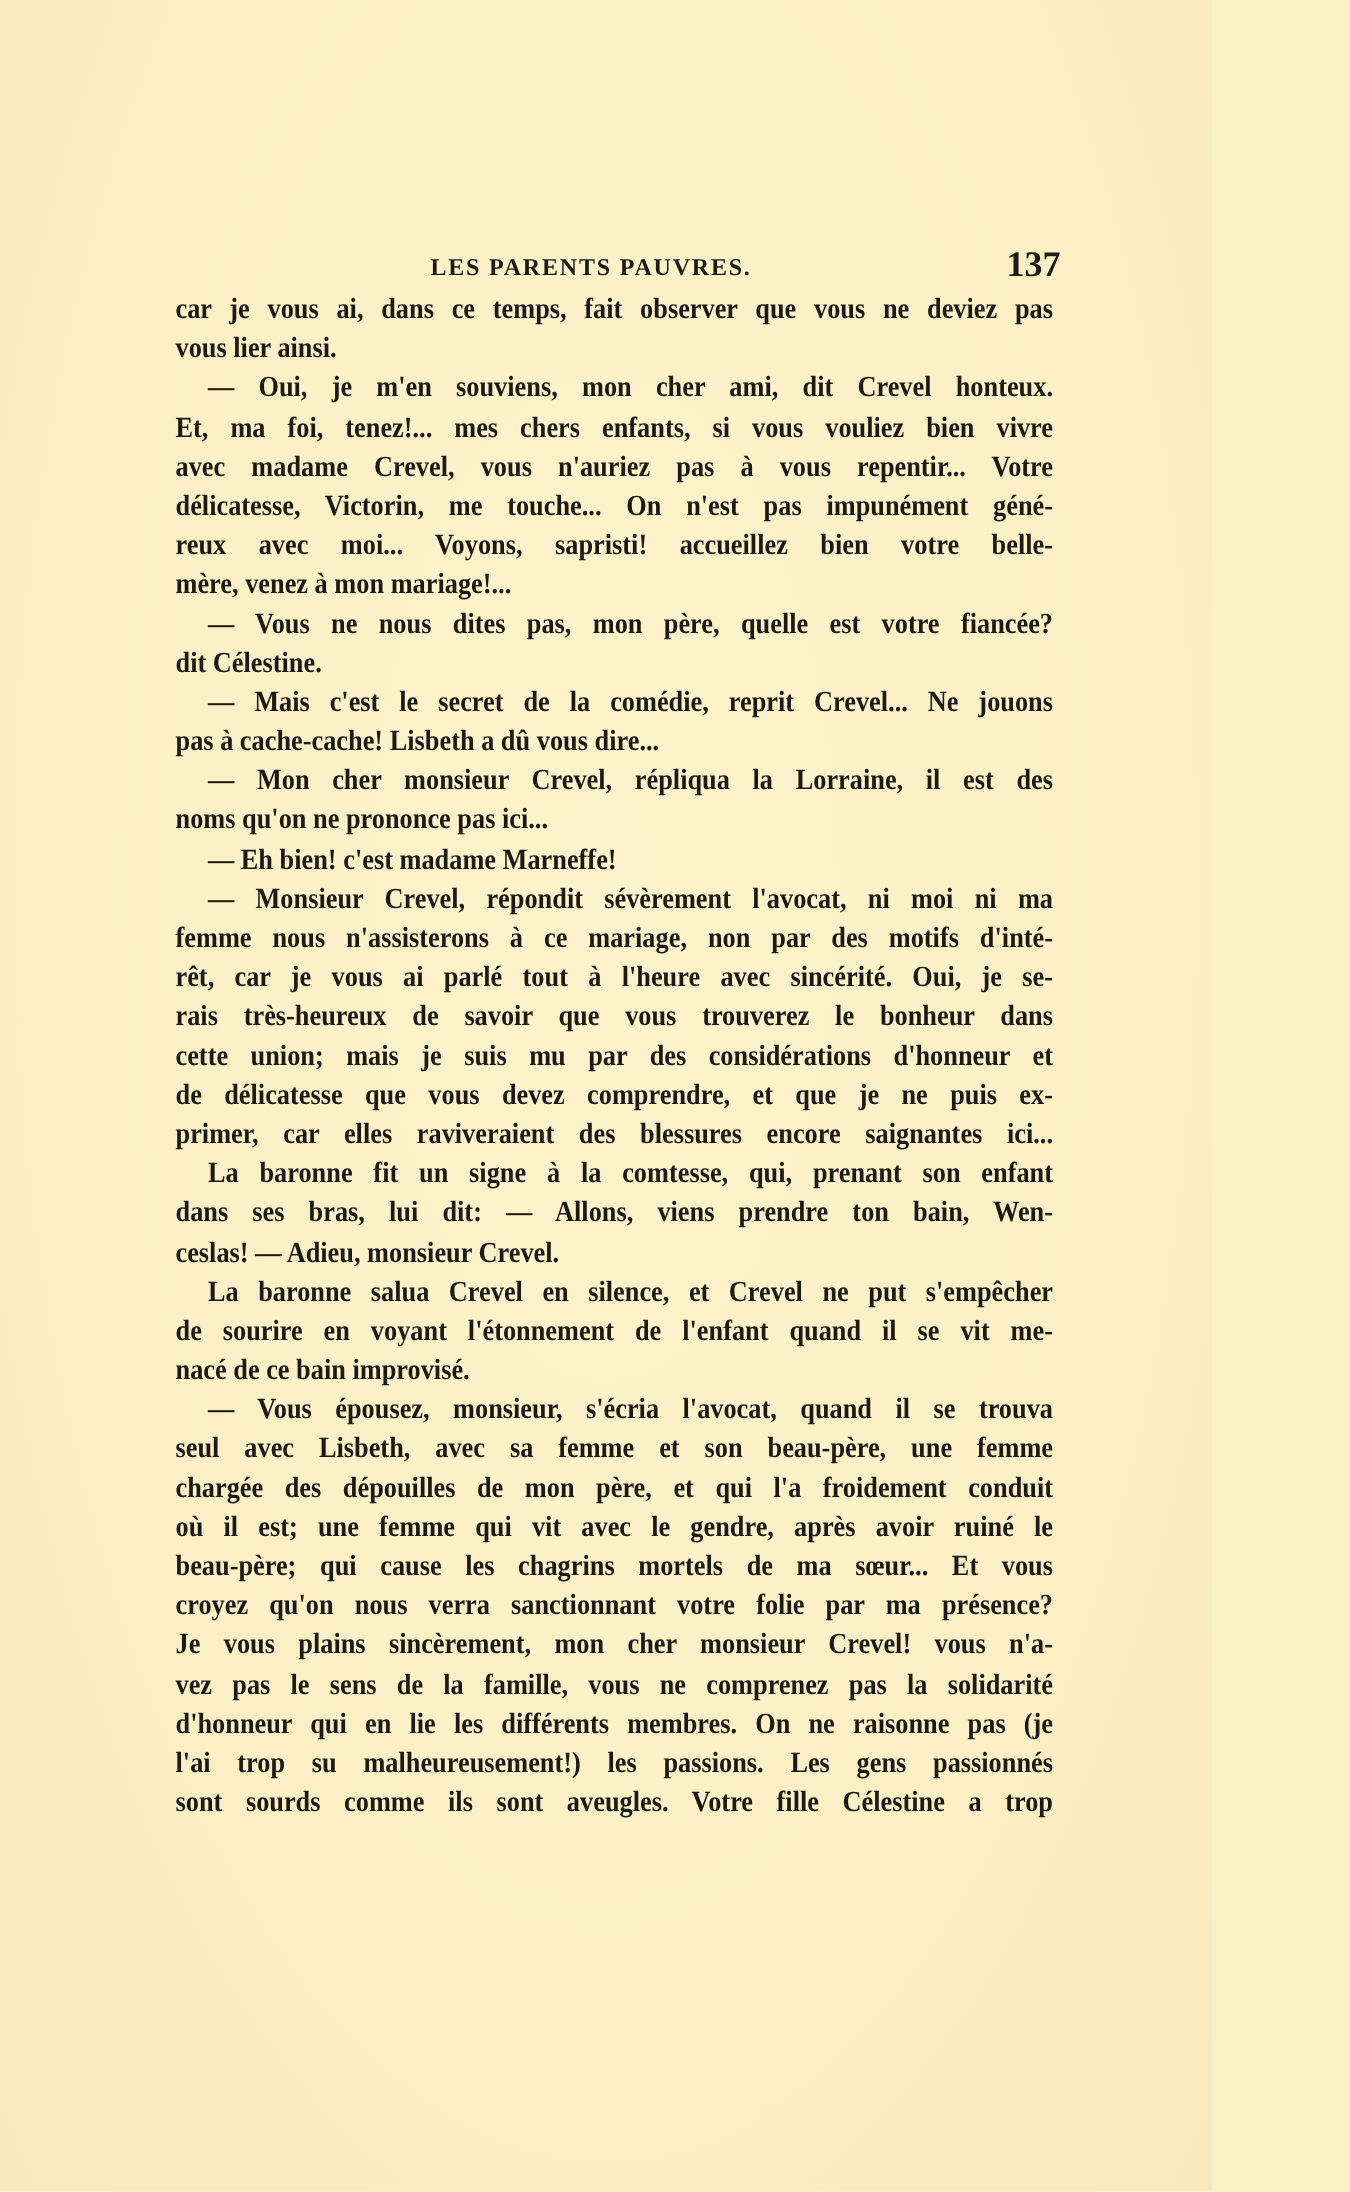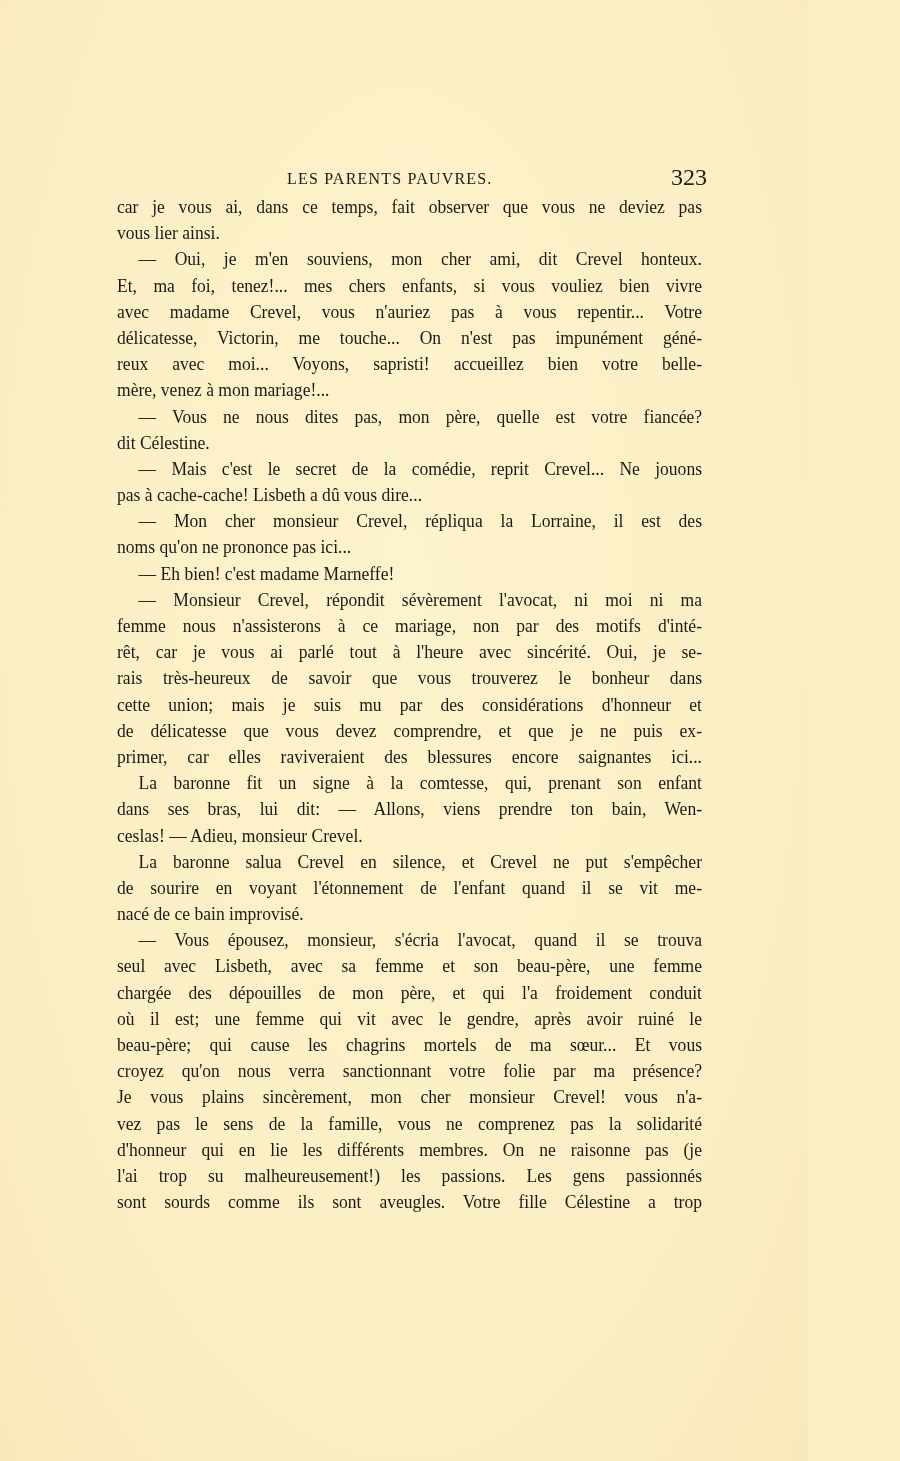--- a/index.html
+++ b/index.html
@@ -7,20 +7,21 @@
     width: 900px; height: 1461px;
     background: #fcf0c6;
     position: relative;
     overflow: hidden;
     font-family: "Liberation Serif", "DejaVu Serif", serif;
     color: #1c1a16;
   }
   .page {
     position: absolute; left: 0; top: 0; width: 808px; height: 1461px;
     background: radial-gradient(ellipse at 50% 40%, #fdf3cc 0%, #fbeec3 70%, #f8e9bc 100%);
+    font-weight: bold;
   }
   .header {
     position: absolute; left: 117px; top: 166px; width: 590px; height: 28px;
   }
   .running-title {
     position: absolute; left: 170px; top: 4px;
     font-size: 16px; letter-spacing: 1.2px; text-transform: uppercase;
   }
   .page-number {
     position: absolute; right: 0; top: -2px;
@@ -41,21 +42,21 @@
   }
   .line.indent { padding-left: 24px; width: 626px; }
   .line.last { text-align-last: left; }
 </style>
 </head>
 <body>
 
 <div class="page">
   <div class="header">
     <span class="running-title">LES PARENTS PAUVRES.</span>
-    <span class="page-number">323</span>
+    <span class="page-number">137</span>
   </div>
   <div class="text-block" id="text-block">
       <div class="line">car je vous ai, dans ce temps, fait observer que vous ne deviez pas</div>
       <div class="line last">vous lier ainsi.</div>
       <div class="line indent">— Oui, je m'en souviens, mon cher ami, dit Crevel honteux.</div>
       <div class="line">Et, ma foi, tenez!... mes chers enfants, si vous vouliez bien vivre</div>
       <div class="line">avec madame Crevel, vous n'auriez pas à vous repentir... Votre</div>
       <div class="line">délicatesse, Victorin, me touche... On n'est pas impunément géné-</div>
       <div class="line">reux avec moi... Voyons, sapristi! accueillez bien votre belle-</div>
       <div class="line last">mère, venez à mon mariage!...</div>

